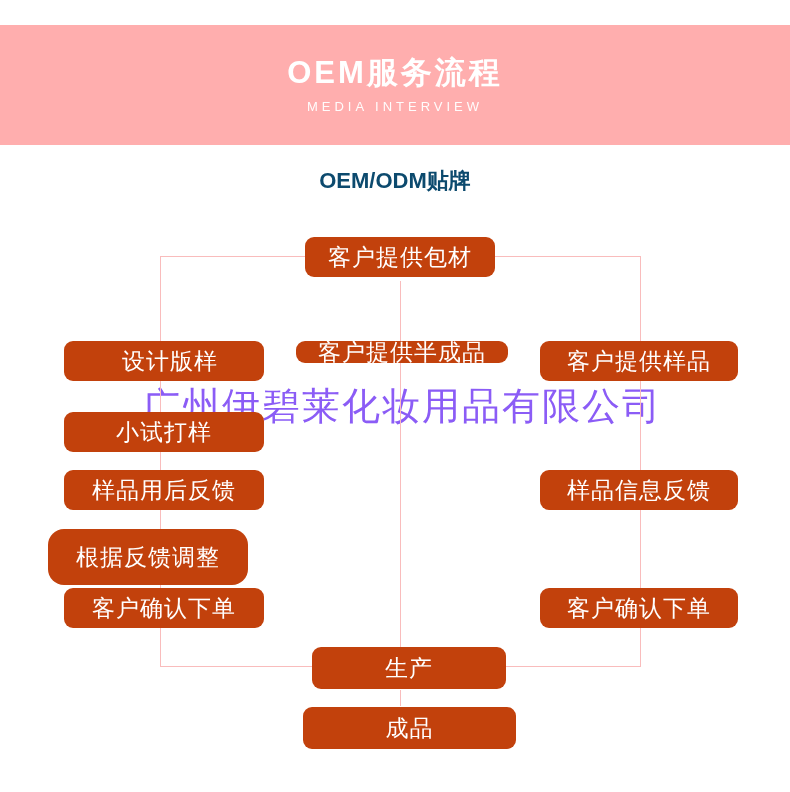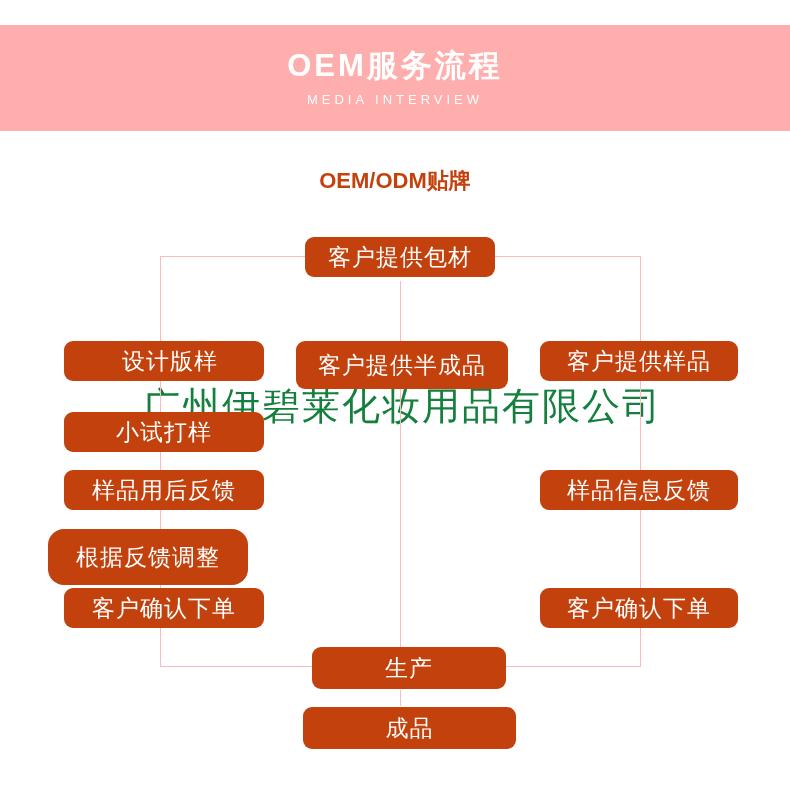--- a/index.html
+++ b/index.html
@@ -14,21 +14,21 @@
     overflow: hidden;
     font-family: "Liberation Sans", "DejaVu Sans", sans-serif;
   }
 
   
   .banner {
     position: absolute;
     left: 0;
     top: 25px;
     width: 790px;
-    height: 106px;
+    height: 120px;
     background: #ffaeae;
     display: flex;
     flex-direction: column;
     align-items: center;
     justify-content: center;
   }
   .banner-title {
     color: #ffffff;
     font-size: 31px;
     font-weight: bold;
@@ -45,35 +45,35 @@
     opacity: .97;
   }
 
   
   .section-heading {
     position: absolute;
     left: 0;
     top: 166px;
     width: 790px;
     text-align: center;
-    color: #c2410c;
+    color: #0c4a6e;
     font-size: 22px;
     font-weight: bold;
     letter-spacing: 0px;
   }
 
   
   .watermark {
     position: absolute;
     left: 52px;
     top: 381px;
     width: 700px;
     text-align: center;
     font-size: 38px;
-    color: #15803d;
+    color: #8b5cf6;
     letter-spacing: 2px;
     white-space: nowrap;
     z-index: 1;
     pointer-events: none;
   }
 
   
   .flow {
     position: absolute;
     left: 0;
@@ -131,21 +131,21 @@
   <div class="line v" style="left:400px; top:690px; height:16px;"></div>
 
   <div class="node" style="left:305px; top:237px; width:190px; height:40px;">
     <span>客户提供包材</span>
   </div>
 
   <div class="node" style="left:64px; top:341px; width:200px; height:40px;padding-left:12px;">
     <span>设计版样</span>
   </div>
 
-  <div class="node" style="left:296px; top:341px; width:212px; height:48px;">
+  <div class="node" style="left:296px; top:341px; width:212px; height:22px;">
     <span>客户提供半成品</span>
   </div>
 
   <div class="node" style="left:64px; top:412px; width:200px; height:40px;">
     <span>小试打样</span>
   </div>
 
   <div class="node" style="left:540px; top:341px; width:198px; height:40px;">
     <span>客户提供样品</span>
   </div>

